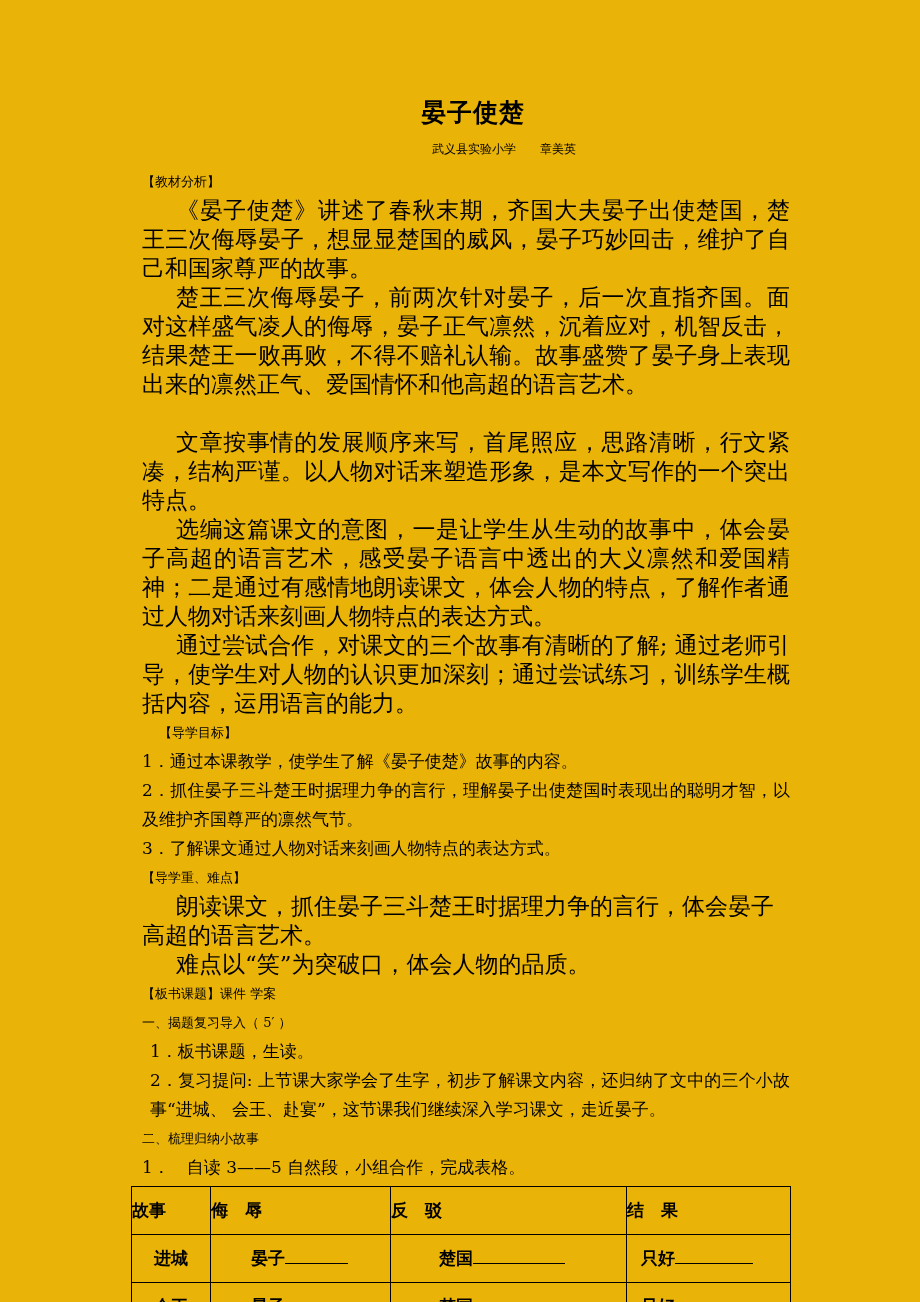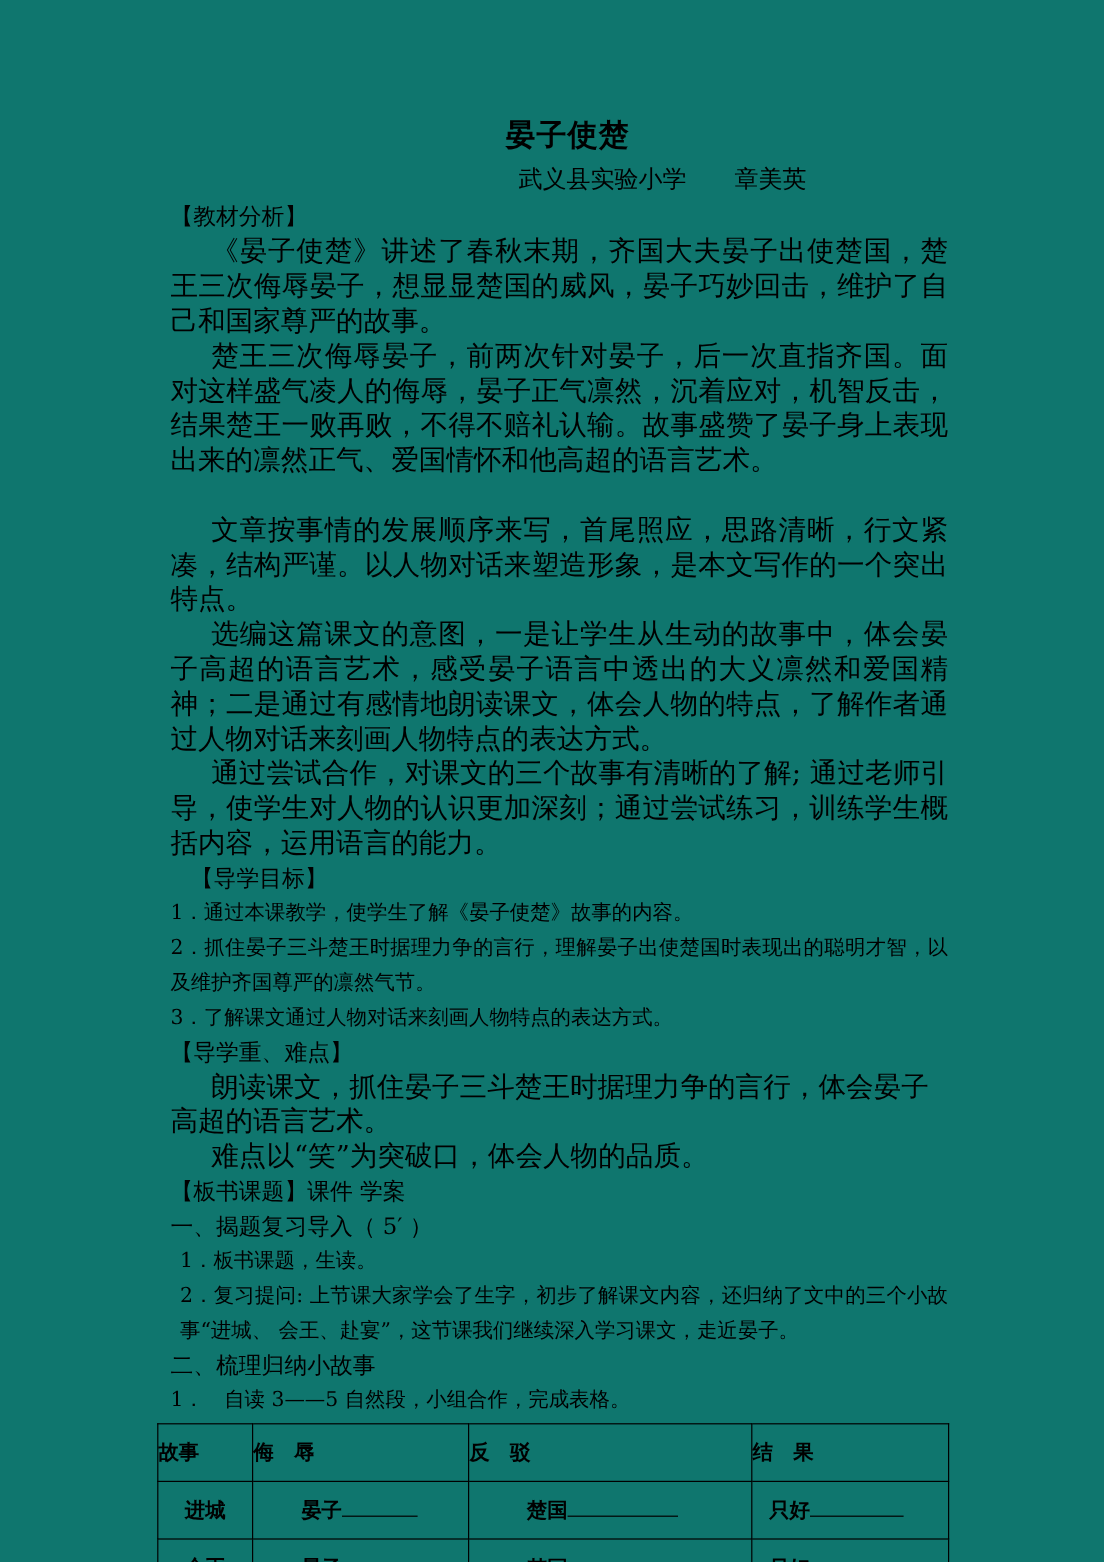--- a/index.html
+++ b/index.html
@@ -9,21 +9,21 @@
     background: #ffffff;
   }
   body {
     font-family: "DejaVu Serif", "Liberation Serif", serif;
     color: #000000;
   }
   #page {
     position: relative;
     width: 920px;
     height: 1302px;
-    background: #0f766e;
+    background: #eab308;
     overflow: hidden;
     box-sizing: border-box;
   }
   #content {
     position: absolute;
     left: 142px;
     top: 96px;
     width: 648px;
   }
 
@@ -31,29 +31,29 @@
     font-size: 25px;
     font-weight: bold;
     text-align: center;
     letter-spacing: 1px;
     line-height: 34px;
     margin: 0 0 4px 0;
     padding-left: 14px;
   }
 
   .byline {
-    font-size: 20px;
+    font-size: 12px;
     line-height: 30px;
     margin: 0 0 3px 0;
     padding-left: 290px;
     white-space: pre;
   }
 
   .section-head {
-    font-size: 19px;
+    font-size: 13px;
     line-height: 29px;
     margin: 0;
     white-space: pre;
   }
   .section-head.indent1 {
     padding-left: 17px;
   }
 
   .para {
     font-size: 23px;

